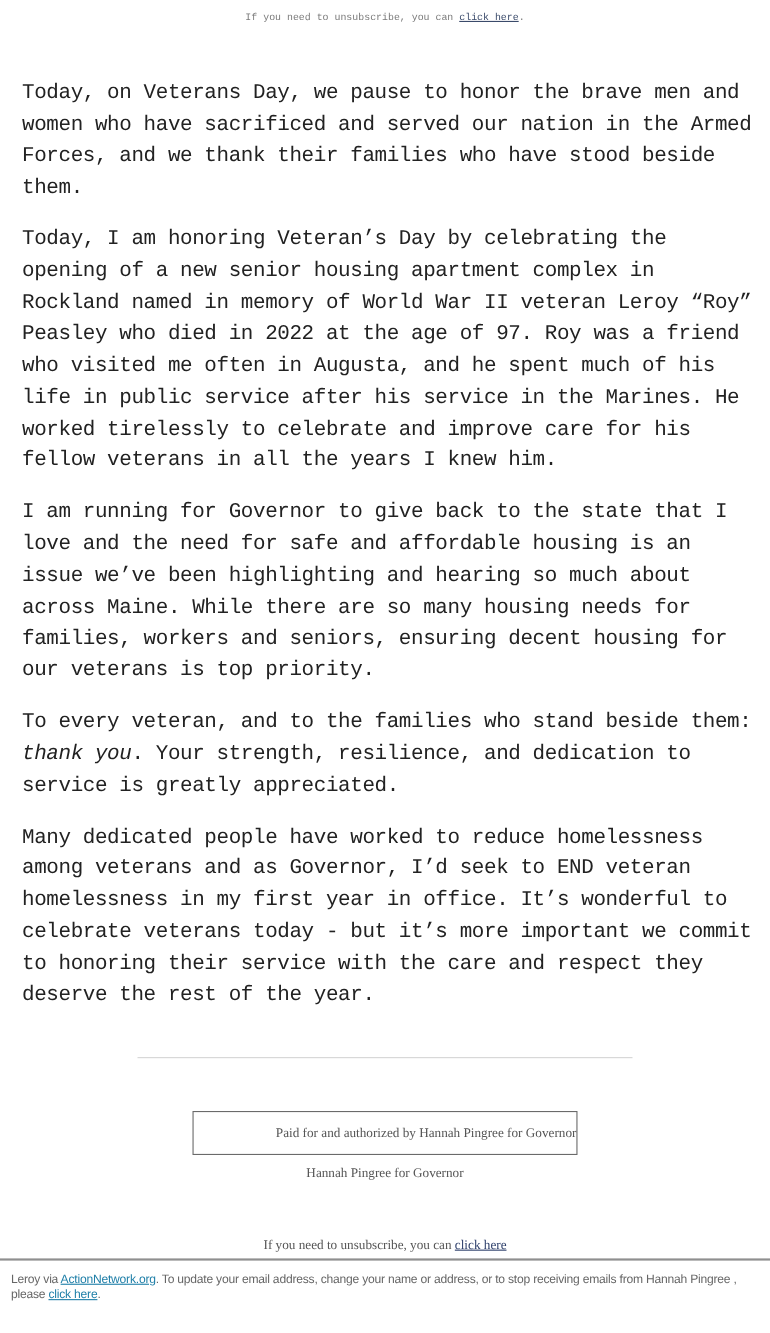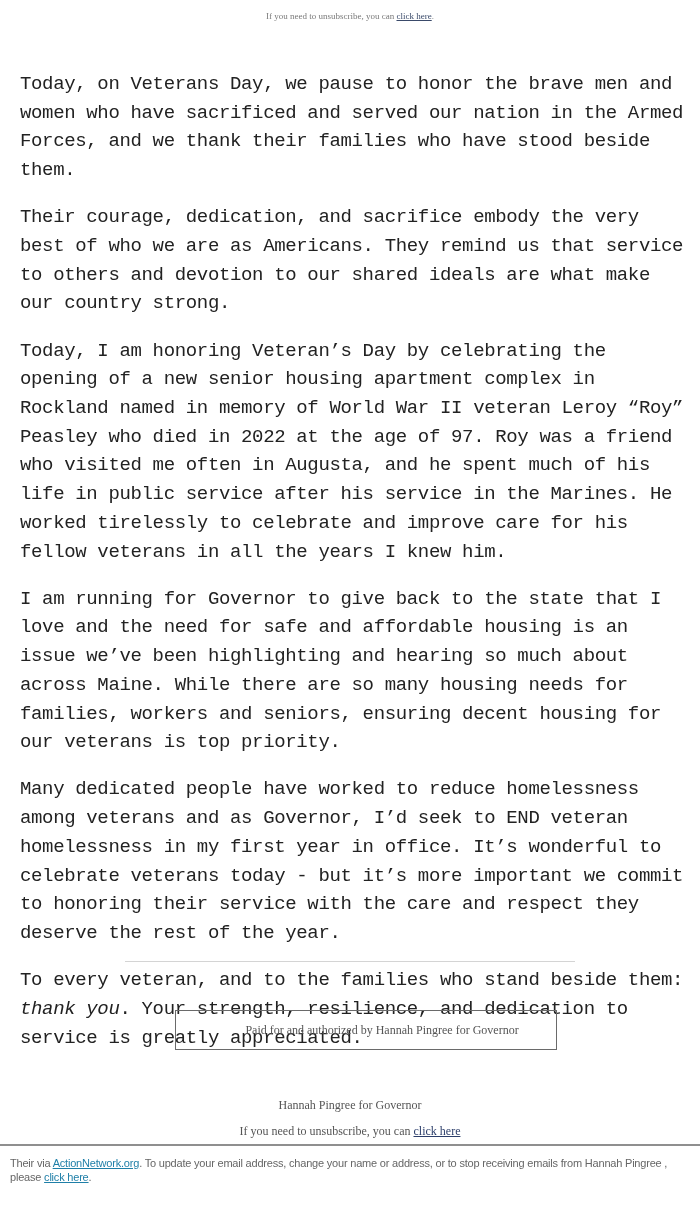--- a/index.html
+++ b/index.html
@@ -15,21 +15,21 @@
       font-family: "Liberation Sans", sans-serif;
     }
     .top-unsub {
       position: absolute;
       top: 11px;
       left: 0;
       width: 700px;
       text-align: center;
       font-size: 9px;
       color: #7a7a7a;
-      font-family: Liberation Serif, serif;
+      font-family: Liberation Mono, monospace;
     }
     .top-unsub a {
       color: #3a4a6a;
       text-decoration: underline;
     }
     .content {
       position: absolute;
       top: 70px;
       left: 20px;
       width: 670px;
@@ -55,37 +55,35 @@
     }
     .paid-box {
       position: absolute;
       top: 1010px;
       left: 175px;
       width: 348px;
       height: 38px;
       border: 1px solid #6a6a6a;
       display: flex;
       align-items: center;
-      justify-content: center;
+      justify-content: flex-end;
       font-family: "Liberation Serif", serif;
       font-size: 12px;
       color: #555555;
-      padding-left: 32px;
     }
     .address {
       position: absolute;
       top: 1059px;
       left: 0;
       width: 700px;
       text-align: center;
       font-family: "Liberation Serif", serif;
       font-size: 12px;
       line-height: 15px;
       color: #555555;
-      margin-top: 39px;
     }
     .address div { margin: 0; }
     .bottom-unsub {
       position: absolute;
       top: 1124px;
       left: 0;
       width: 700px;
       text-align: center;
       font-family: "Liberation Serif", serif;
       font-size: 12px;
@@ -118,34 +116,33 @@
       color: #1f7fa8;
     }
   </style>
 </head>
 <body>
 
 <div class="top-unsub"><span>If you need to unsubscribe, you can </span><a href="#">click here</a><span>.</span></div>
 
 <div class="content">
   <p>Today, on Veterans Day, we pause to honor the brave men and women who have sacrificed and served our nation in the Armed Forces, and we thank their families who have stood beside them.</p>
-  <p>Their courage, dedication, and sacrifice embody the very best of who we are as Americans. They remind us that service to others and devotion to our shared ideals are what make our country strong.</p>
   <p>Today, I am honoring Veteran’s Day by celebrating the opening of a new senior housing apartment complex in Rockland named in memory of World War II veteran Leroy “Roy” Peasley who died in 2022 at the age of 97. Roy was a friend who visited me often in Augusta, and he spent much of his life in public service after his service in the Marines. He worked tirelessly to celebrate and improve care for his fellow veterans in all the years I knew him.</p>
   <p>I am running for Governor to give back to the state that I love and the need for safe and affordable housing is an issue we’ve been highlighting and hearing so much about across Maine. While there are so many housing needs for families, workers and seniors, ensuring decent housing for our veterans is top priority.</p>
+  <p><span>To every veteran, and to the families who stand beside them: </span><em>thank you</em><span>. Your strength, resilience, and dedication to service is greatly appreciated.</span></p>
   <p>Many dedicated people have worked to reduce homelessness among veterans and as Governor, I’d seek to END veteran homelessness in my first year in office. It’s wonderful to celebrate veterans today - but it’s more important we commit to honoring their service with the care and respect they deserve the rest of the year.</p>
-  <p><span>To every veteran, and to the families who stand beside them: </span><em>thank you</em><span>. Your strength, resilience, and dedication to service is greatly appreciated.</span></p>
 </div>
 
 <div class="divider"></div>
 
 <div class="paid-box">
     <span>Paid for and authorized by Hannah Pingree for Governor</span>
   </div>
 
 <div class="address">
   <div>Hannah Pingree for Governor</div>
 </div>
 
 <div class="bottom-unsub"><span>If you need to unsubscribe, you can </span><a href="#">click here</a></div>
 
 <div class="footer-bar"></div>
 
-<div class="footer"><span>Their via </span><a href="#">ActionNetwork.org</a><span>. To update your email address, change your name or address, or to stop receiving emails from Hannah Pingree , please </span><a href="#">click here</a><span>.</span></div>
+<div class="footer"><span>Leroy via </span><a href="#">ActionNetwork.org</a><span>. To update your email address, change your name or address, or to stop receiving emails from Hannah Pingree , please </span><a href="#">click here</a><span>.</span></div>
 
 </body></html>

